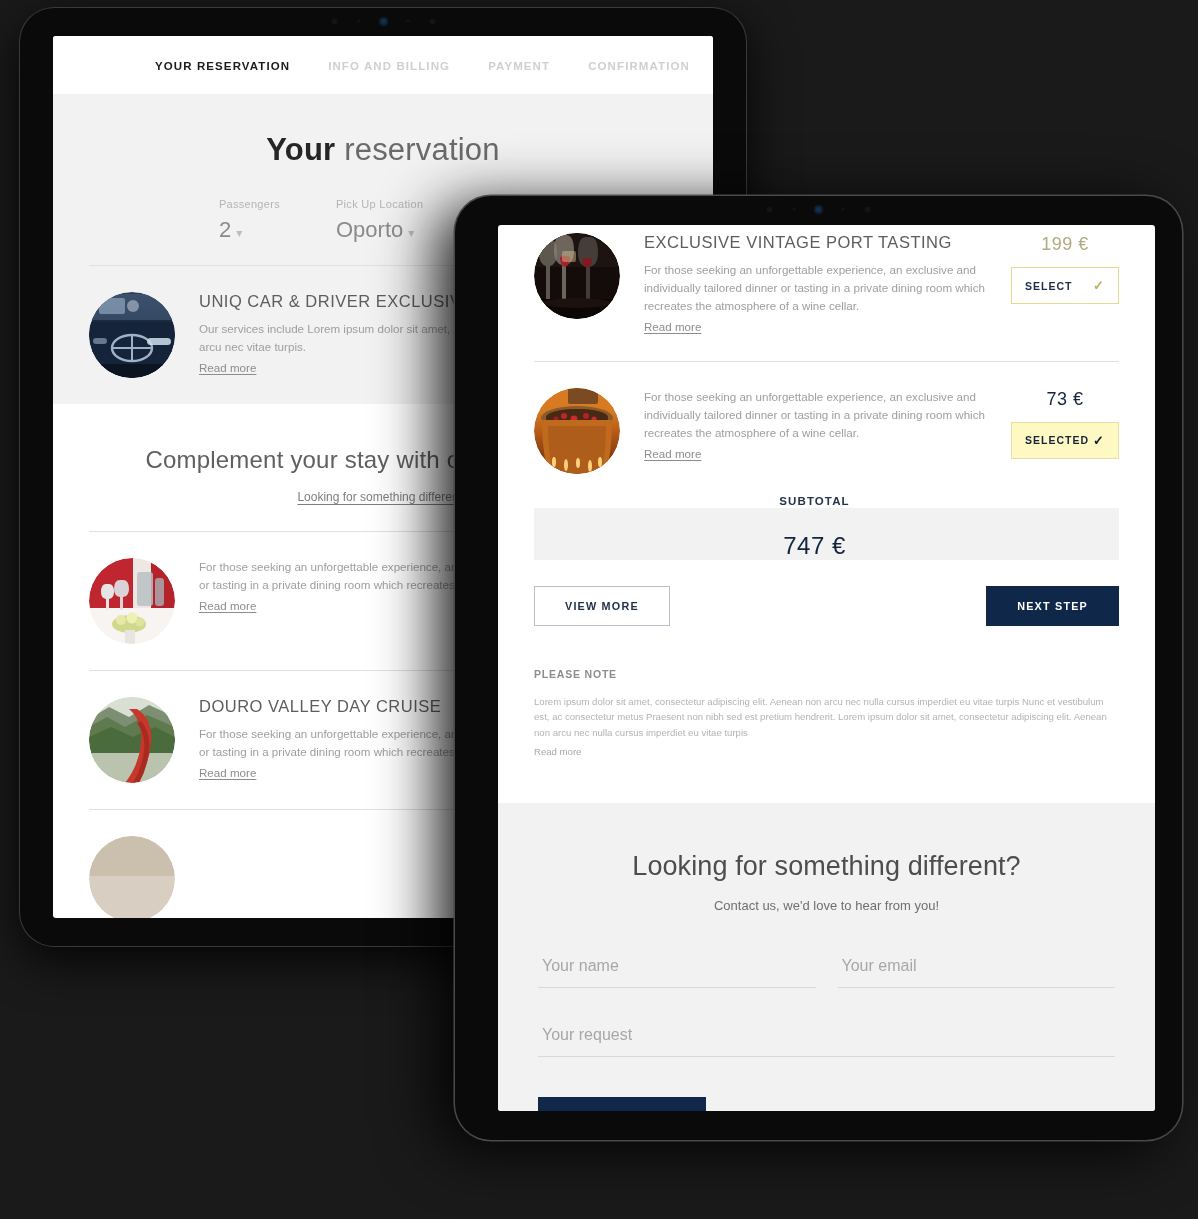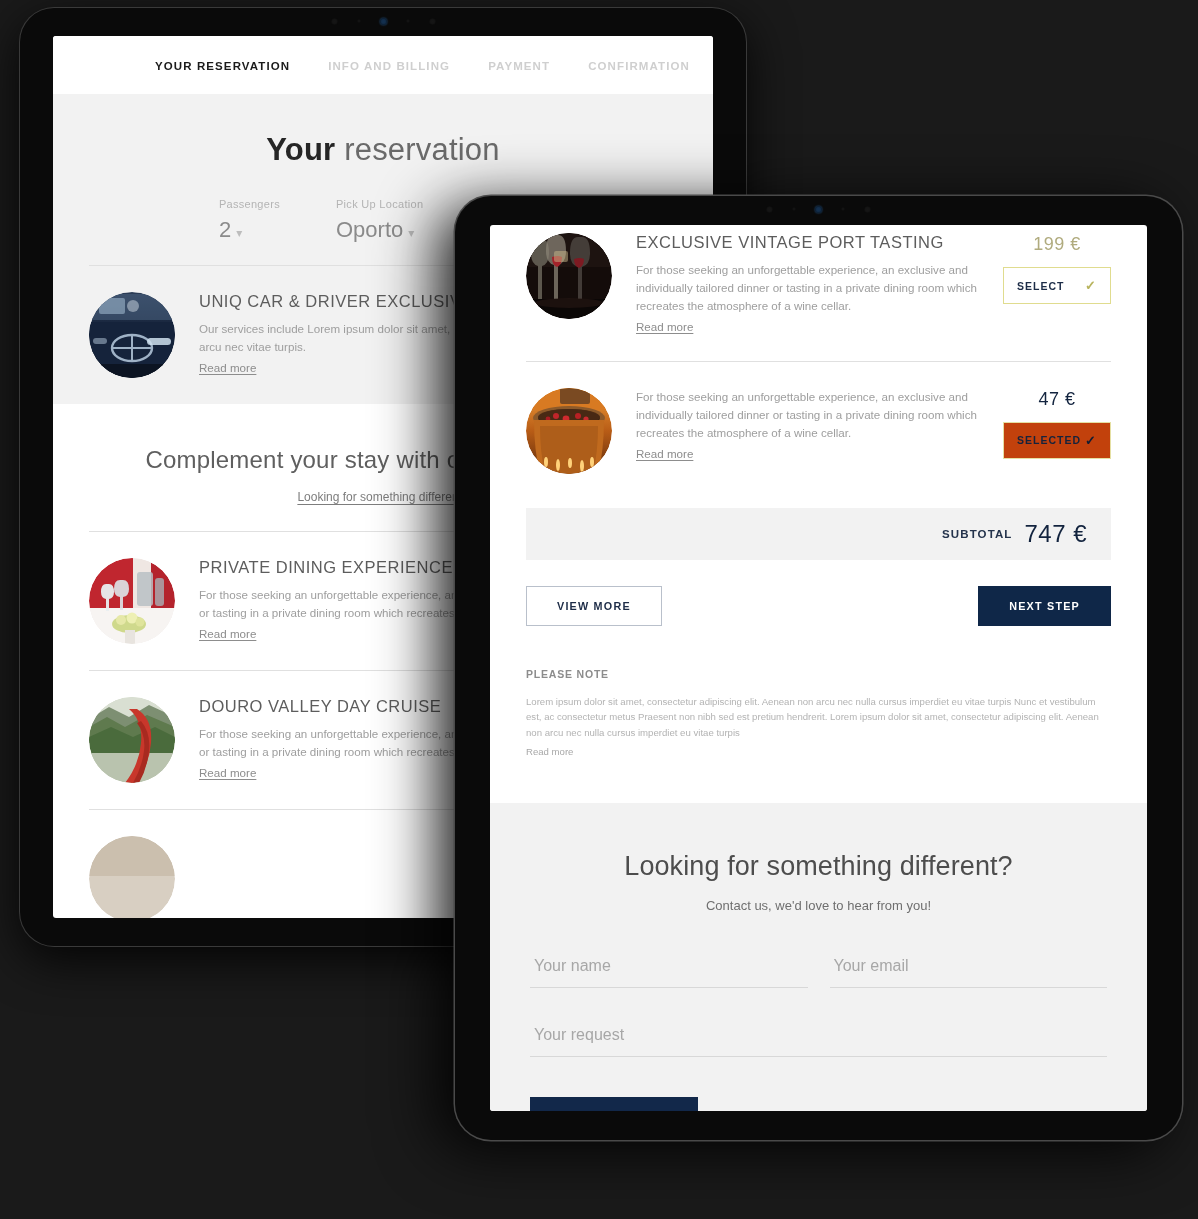--- a/index.html
+++ b/index.html
@@ -65,21 +65,21 @@
   }
 
   
   #tablet-front {
     left: 455px; top: 196px;
     width: 727px; height: 944px;
     border-radius: 36px;
     box-shadow: 0 0 0 1.5px #4a4a4a, -18px 10px 60px rgba(0,0,0,0.9);
   }
   #tablet-front .screen {
-    left: 35px; top: 29px;
+    left: 43px; top: 29px;
     width: 657px; height: 886px;
     border-radius: 3px;
   }
 
   
   .page { width: 100%; height: 100%; background: #fff; }
 
   
   .nav {
     display: flex;
@@ -195,21 +195,21 @@
     padding: 10px 13px;
     font-size: 10.5px;
     letter-spacing: 1px;
     font-weight: 700;
     background: #fff;
     border: 1.5px solid #e0dc8f;
     color: #1c2c47;
   }
   .btn-select .tick { color: #b8b45e; font-size: 13px; }
   .btn-select.selected {
-    background: #c2410c;
+    background: #fef9c3;
     border-color: #e5e0a3;
     color: #16233c;
   }
   .btn-select.selected .tick { color: #121d33; }
 
   
   .section-head {
     text-align: center;
     padding: 42px 0 0;
   }
@@ -230,22 +230,23 @@
   }
 
   
   .subtotal-bar {
     margin: 8px 36px 0;
     background: #f2f2f2;
     height: 52px;
     display: flex;
     align-items: center;
     justify-content: flex-end;
-    gap: 12px;
+    gap: 25px;
     padding-right: 24px;
+    flex-direction: column;
   }
   .subtotal-label {
     font-size: 11.5px;
     letter-spacing: 1.1px;
     color: #24334c;
     font-weight: 600;
   }
   .subtotal-value {
     font-size: 24px;
     color: #12233e;
@@ -467,21 +468,20 @@
                 <rect x="66" y="20" width="9" height="28" rx="3" fill="#a9b0b6" opacity="0.8"></rect>
                 <ellipse cx="40" cy="66" rx="17" ry="9" fill="#cfd98c"></ellipse>
                 <circle cx="32" cy="62" r="5" fill="#e6e8a8"></circle>
                 <circle cx="43" cy="60" r="5.5" fill="#eef0b4"></circle>
                 <circle cx="51" cy="64" r="4.5" fill="#dfe49c"></circle>
                 <rect x="36" y="72" width="10" height="14" fill="#e8e4df"></rect>
               </g>
             </svg>
           </div>
           <div class="item-body">
-            <div class="item-title">PRIVATE DINING EXPERIENCE</div>
             <div class="item-desc">For those seeking an unforgettable experience, an exclusive and individually tailored dinner or tasting in a private dining room which recreates the atmosphere of a wine cellar.</div>
             <a class="read-more">Read more</a>
           </div>
         </div>
 
         <div class="hr-soft"></div>
 
         <div class="item-row">
           <div class="thumb">
             <svg viewBox="0 0 86 86">
@@ -617,21 +617,21 @@
                   <ellipse cx="66" cy="74" rx="2" ry="5"></ellipse>
                 </g>
               </g>
             </svg>
           </div>
           <div class="item-body">
             <div class="item-desc">For those seeking an unforgettable experience, an exclusive and individually tailored dinner or tasting in a private dining room which recreates the atmosphere of a wine cellar.</div>
             <a class="read-more">Read more</a>
           </div>
           <div class="item-right">
-            <div class="price navy">47 €</div>
+            <div class="price navy">73 €</div>
             <div class="btn-select selected">
               <span>SELECTED</span>
               <span class="tick">✓</span>
             </div>
           </div>
         </div>
 
         <div class="subtotal-bar">
           <span class="subtotal-label">SUBTOTAL</span>
           <span class="subtotal-value">747 €</span>

